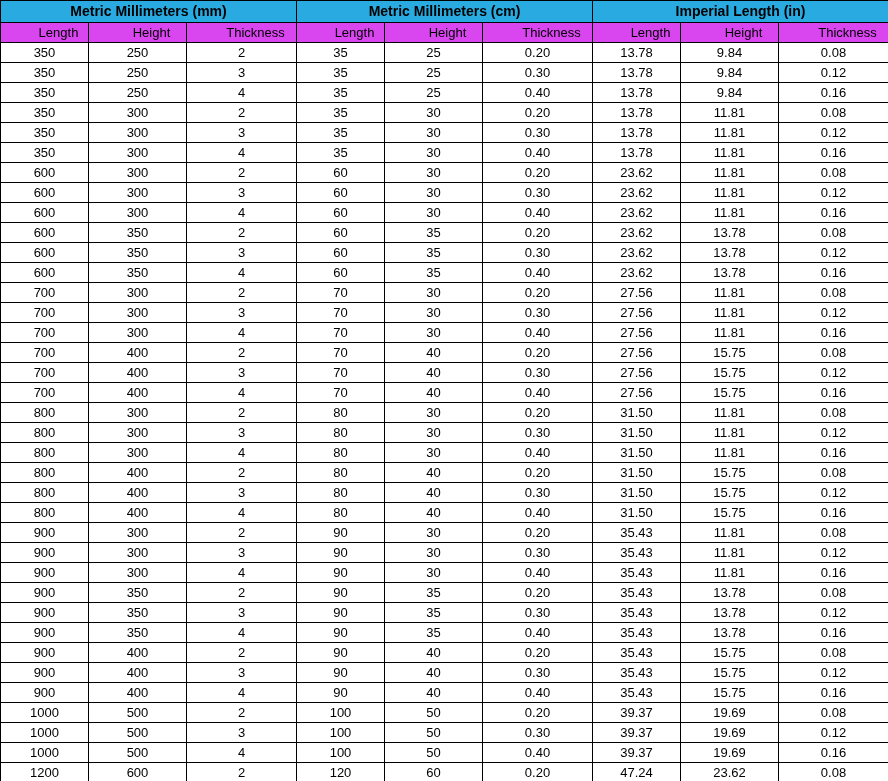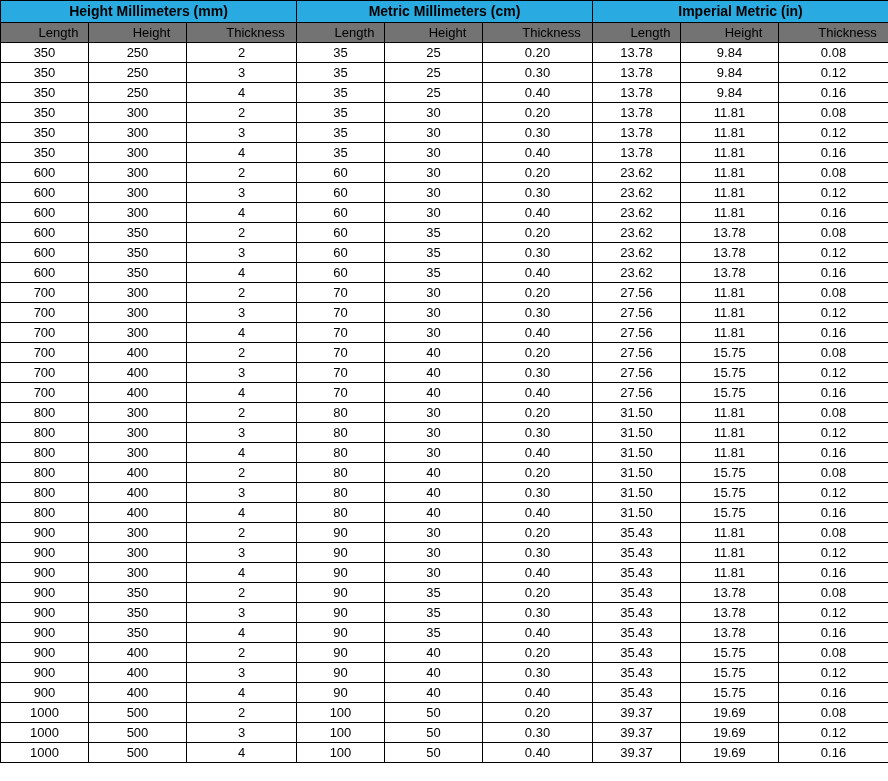--- a/index.html
+++ b/index.html
@@ -32,21 +32,21 @@
     white-space: nowrap;
   }
   tr.group-header th {
     background: #29ABE2;
     font-weight: bold;
     font-size: 14px;
     height: 21px;
     line-height: 21px;
   }
   tr.col-header th {
-    background: #737373;
+    background: #d946ef;
     font-weight: normal;
     font-size: 13px;
     height: 19px;
     line-height: 19px;
     padding-left: 28px;
   }
   td.vsep {
     border-left: 1px solid #000000;
   }
   col.c-len { width: 88px; }
@@ -63,23 +63,23 @@
       <col class="c-thk">
     <col class="c-len">
       <col class="c-hgt">
       <col class="c-thk">
     <col class="c-len">
       <col class="c-hgt">
       <col class="c-thk">
   </colgroup>
   <thead>
     <tr class="group-header">
-      <th colspan="3">Height Millimeters (mm)</th>
+      <th colspan="3">Metric Millimeters (mm)</th>
       <th colspan="3">Metric Millimeters (cm)</th>
-      <th colspan="3">Imperial Metric (in)</th>
+      <th colspan="3">Imperial Length (in)</th>
     </tr>
     <tr class="col-header">
       <th>Length</th>
       <th>Height</th>
       <th>Thickness</th>
       <th>Length</th>
       <th>Height</th>
       <th>Thickness</th>
       <th>Length</th>
       <th>Height</th>
@@ -476,14 +476,25 @@
         <td>1000</td>
         <td>500</td>
         <td>4</td>
         <td class="vsep">100</td>
         <td>50</td>
         <td>0.40</td>
         <td class="vsep">39.37</td>
         <td>19.69</td>
         <td>0.16</td>
       </tr>
+      <tr>
+        <td>1200</td>
+        <td>600</td>
+        <td>2</td>
+        <td class="vsep">120</td>
+        <td>60</td>
+        <td>0.20</td>
+        <td class="vsep">47.24</td>
+        <td>23.62</td>
+        <td>0.08</td>
+      </tr>
     </tbody>
 </table>
 
 </body></html>

